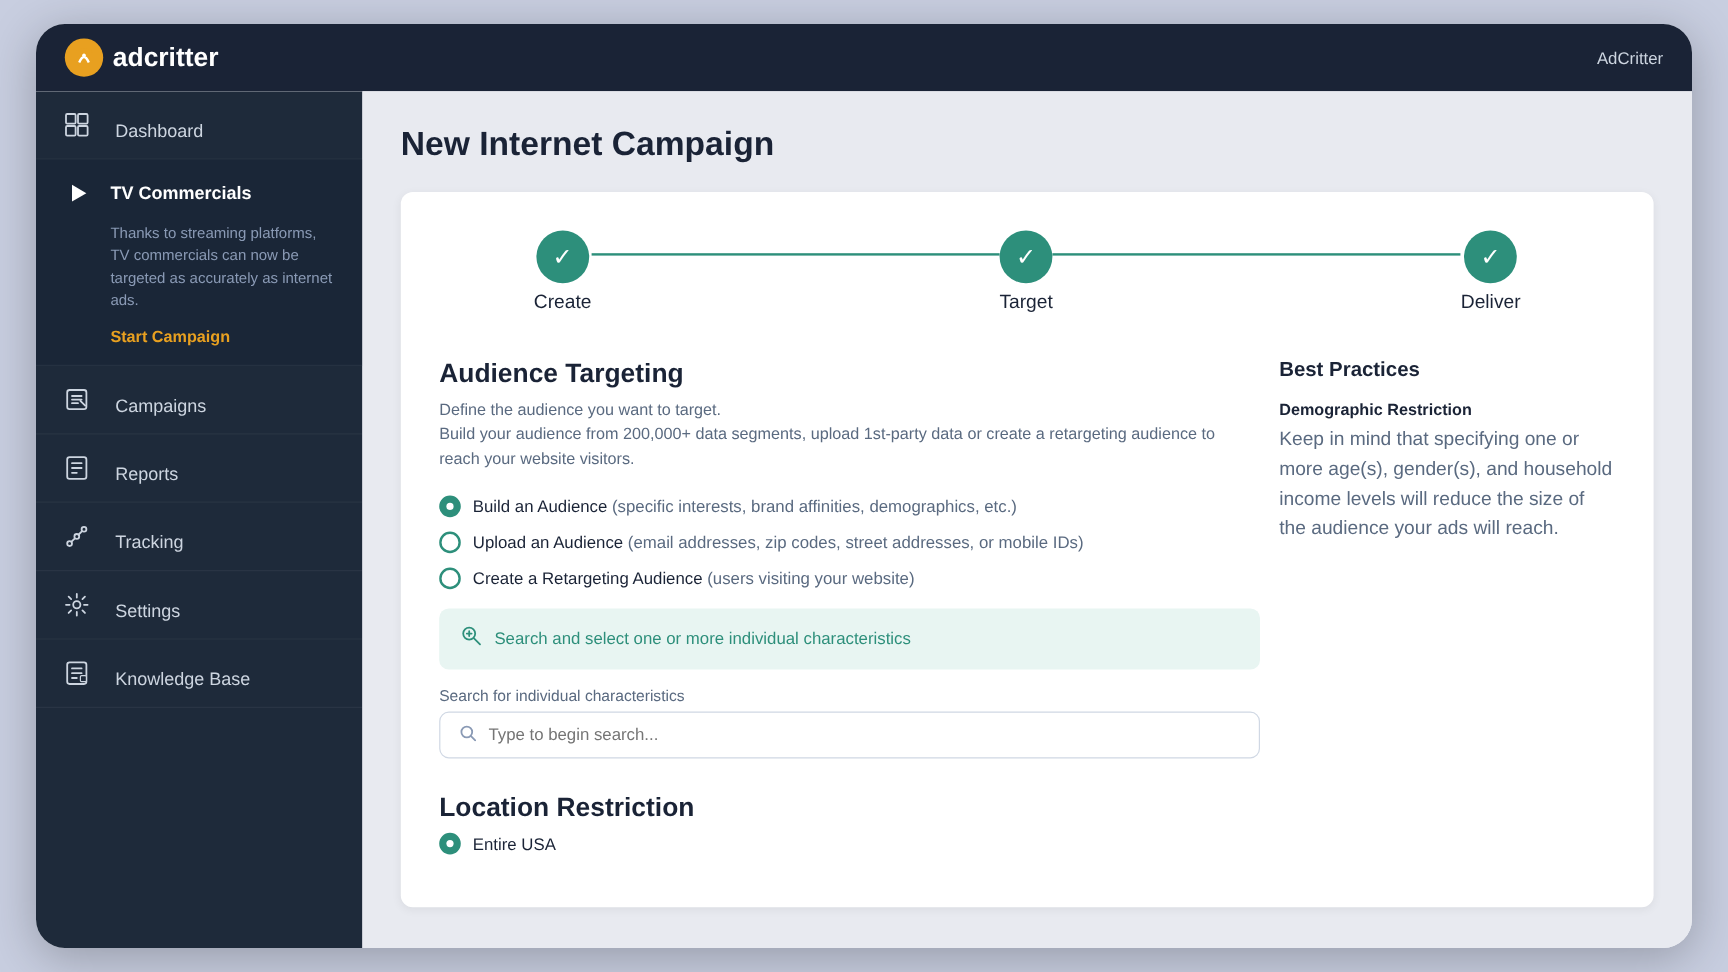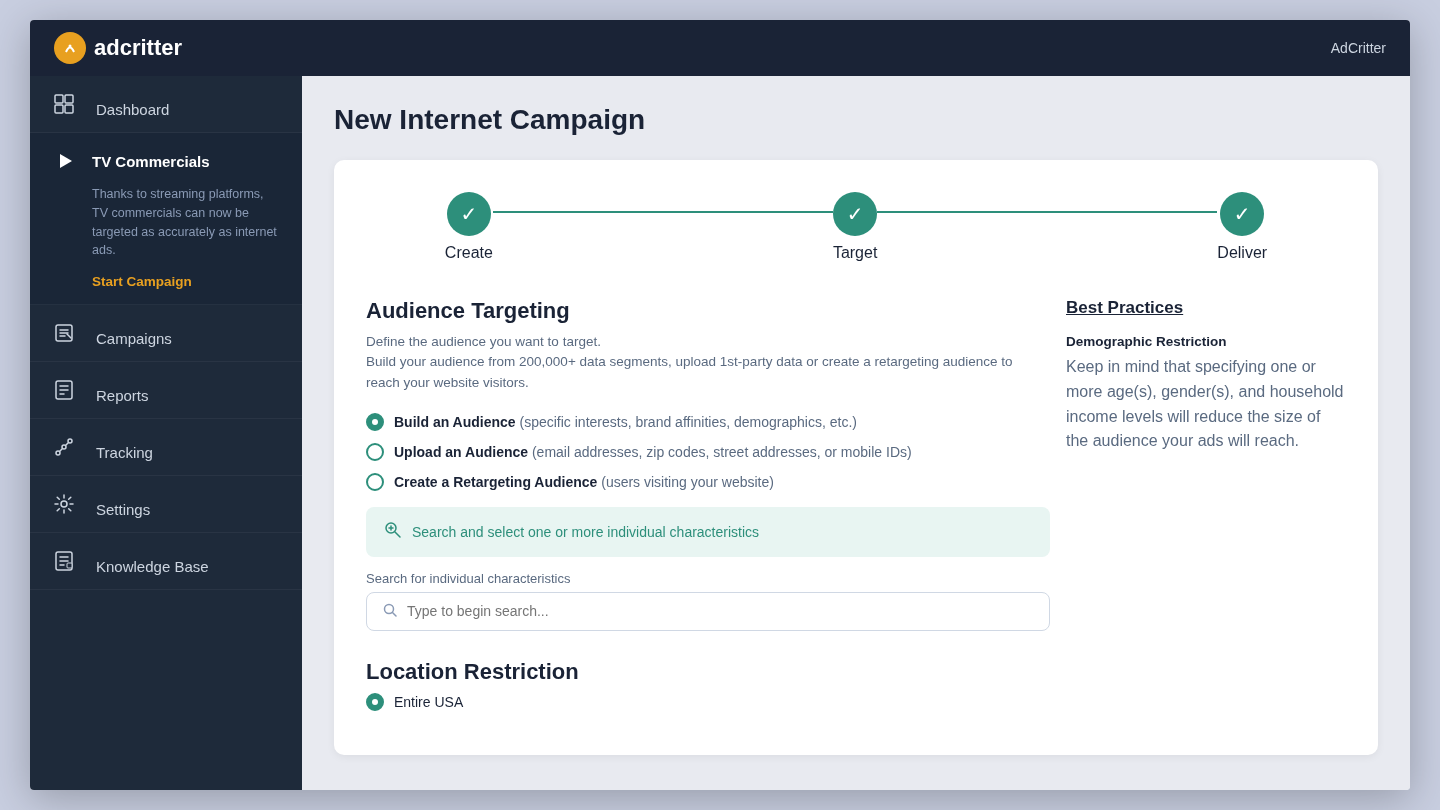--- a/index.html
+++ b/index.html
@@ -8,21 +8,21 @@
       display: flex;
       justify-content: center;
       align-items: center;
       min-height: 100vh;
       font-family: -apple-system, BlinkMacSystemFont, 'Segoe UI', Arial, sans-serif;
     }
     .window {
       width: 1380px;
       height: 770px;
       background: #f0f2f7;
-      border-radius: 4px;
+      border-radius: 24px;
       overflow: hidden;
       display: flex;
       flex-direction: column;
       box-shadow: 0 8px 40px rgba(0,0,0,0.25);
     }
     
     .topbar {
       background: #1a2336;
       height: 56px;
       display: flex;
@@ -227,21 +227,21 @@
       background: #2d8f7b;
     }
     .radio-dot.selected::after {
       content: '';
       width: 6px;
       height: 6px;
       background: white;
       border-radius: 50%;
     }
     .radio-label-main {
-      font-weight: 700;
+      font-weight: 400;
     }
     .radio-label-sub {
       font-weight: 400;
       color: #5a6a80;
     }
     
     .search-banner {
       background: #e8f5f2;
       border-radius: 8px;
       padding: 14px 18px;
@@ -293,21 +293,20 @@
     }
     
     .best-practices {
       padding: 0;
     }
     .best-practices-title {
       font-size: 17px;
       font-weight: 700;
       color: #1a2336;
       margin-bottom: 16px;
-      text-decoration: underline;
     }
     .bp-item-title {
       font-size: 13.5px;
       font-weight: 700;
       color: #1a2336;
       margin-bottom: 6px;
     }
     .bp-item-desc {
       font-size: 16px;
       color: #5a6a80;

